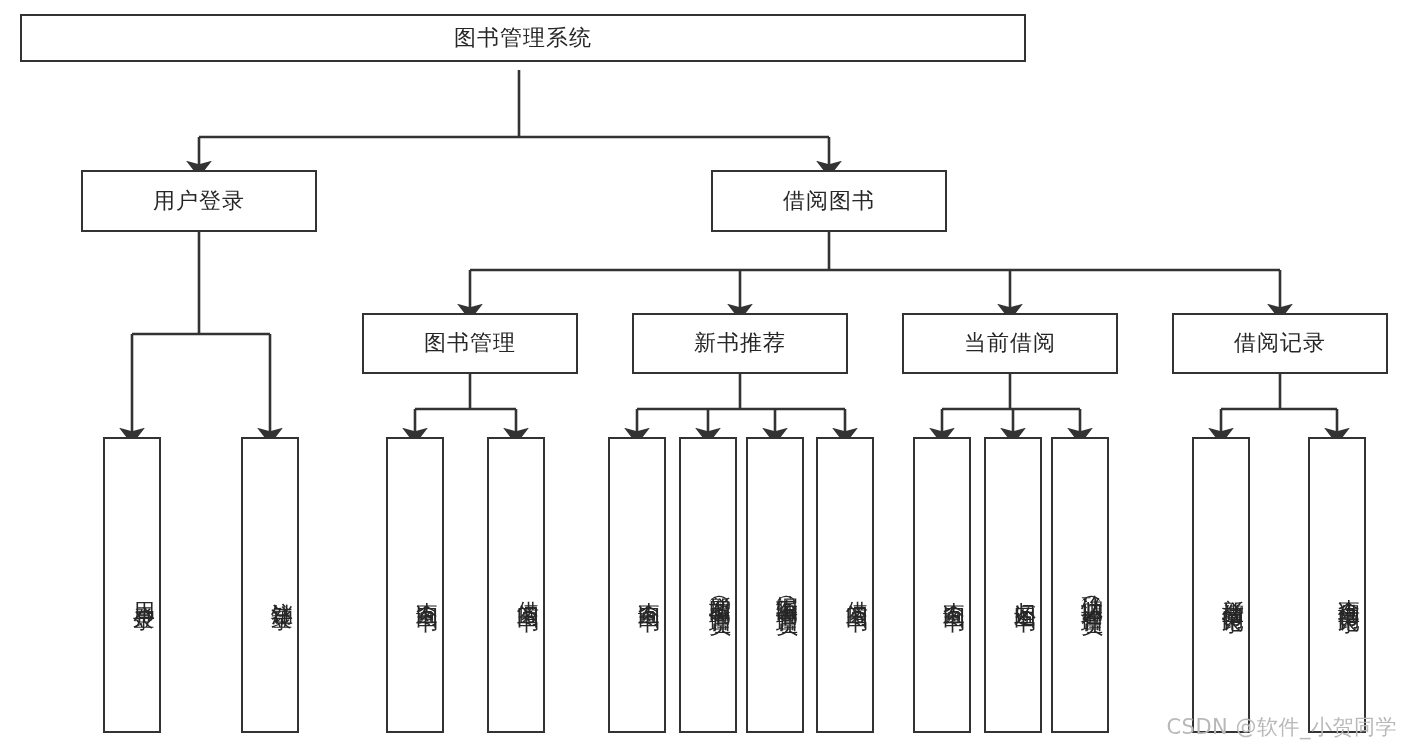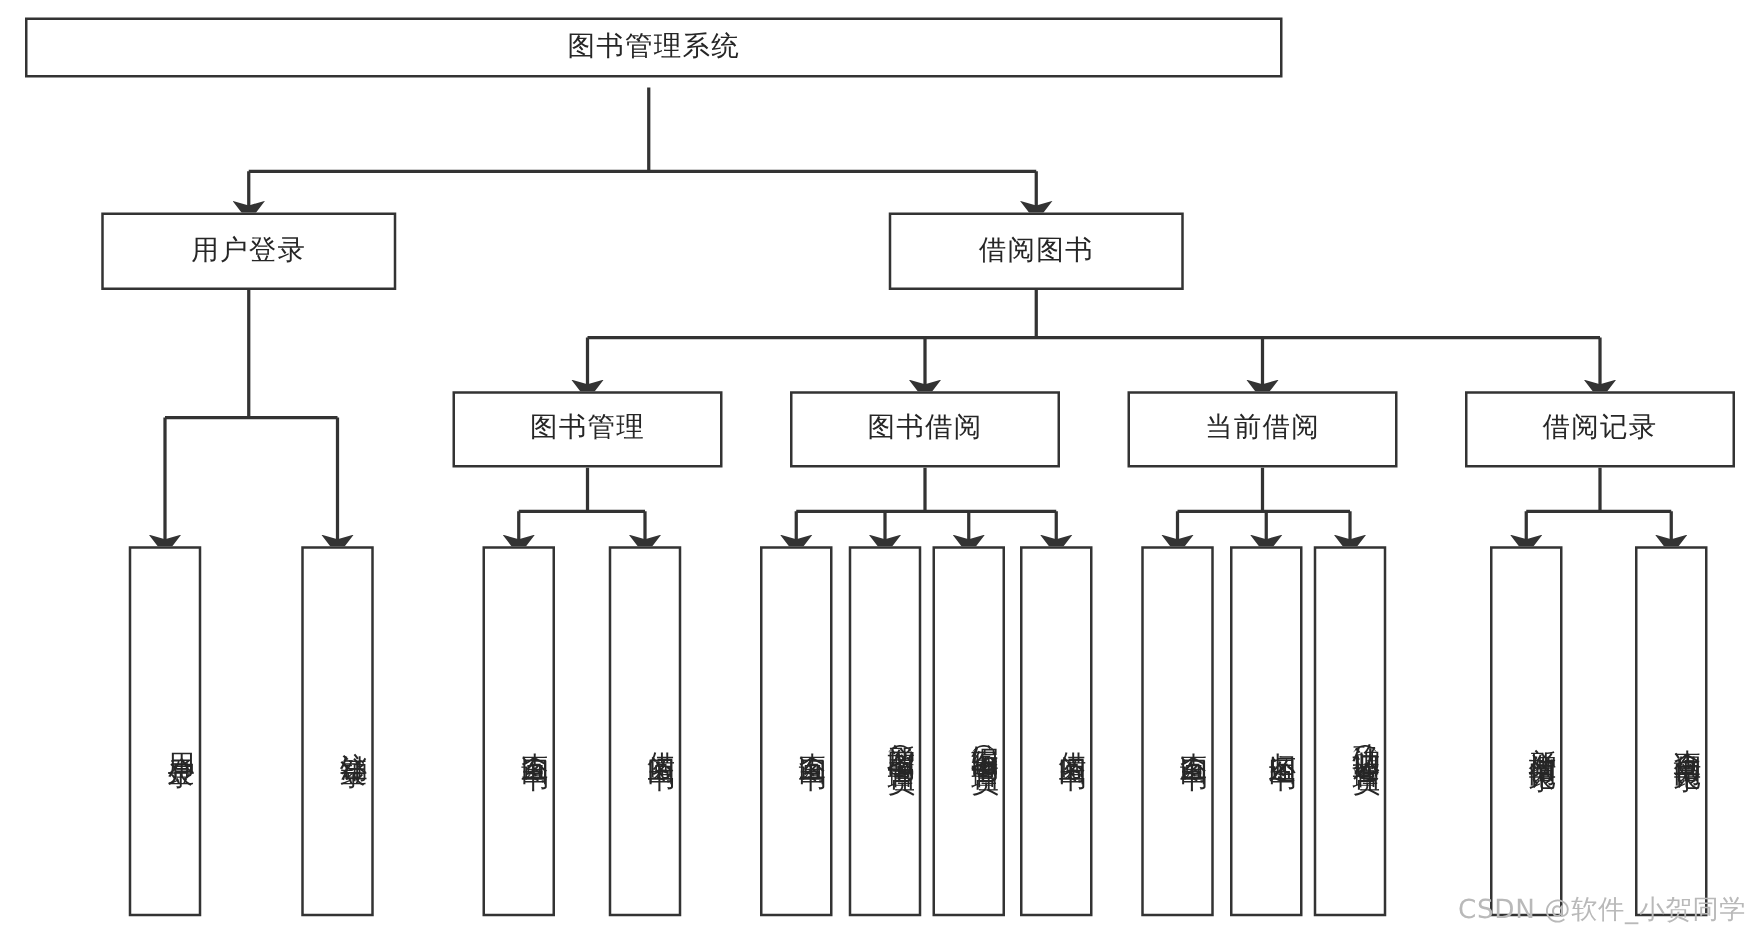--- a/index.html
+++ b/index.html
@@ -120,21 +120,21 @@
     <span class="node-label">用户登录</span>
   </div>
   <div class="node horizontal" style="left: 711px; top: 170px; width: 236px; height: 62px;">
     <span class="node-label">借阅图书</span>
   </div>
 
   <div class="node horizontal" style="left: 362px; top: 313px; width: 216px; height: 61px;">
     <span class="node-label">图书管理</span>
   </div>
   <div class="node horizontal" style="left: 632px; top: 313px; width: 216px; height: 61px;">
-    <span class="node-label">图书借阅</span>
+    <span class="node-label">新书推荐</span>
   </div>
   <div class="node horizontal" style="left: 902px; top: 313px; width: 216px; height: 61px;">
     <span class="node-label">当前借阅</span>
   </div>
   <div class="node horizontal" style="left: 1172px; top: 313px; width: 216px; height: 61px;">
     <span class="node-label">借阅记录</span>
   </div>
 
   <div class="node vertical" style="left: 103px; top: 437px; width: 58px; height: 296px;">
     <span class="node-label">用户登录</span>

